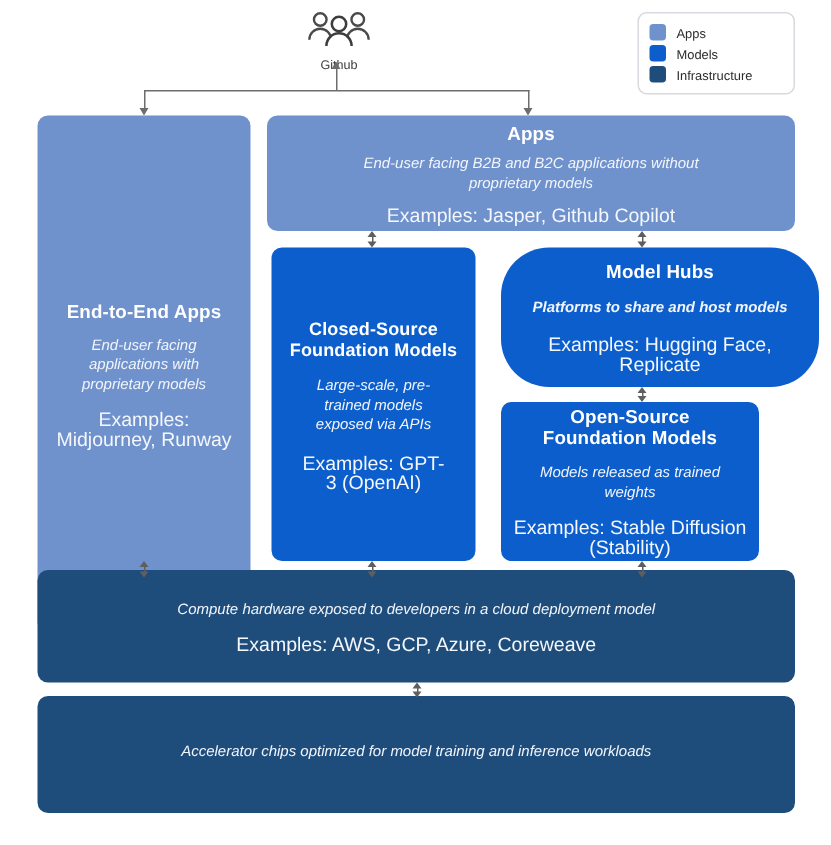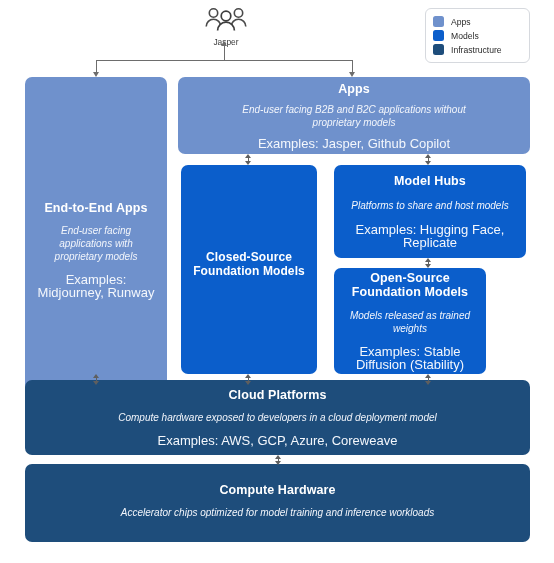--- a/index.html
+++ b/index.html
@@ -154,21 +154,21 @@
         <circle cx="10.5" cy="7" r="4.2"></circle>
         <path d="M3.2 20.5a7.3 7.3 0 0 1 14.6 0"></path>
         <circle cx="35.5" cy="7" r="4.2"></circle>
         <path d="M28.2 20.5a7.3 7.3 0 0 1 14.6 0"></path>
       </g>
       <g fill="#ffffff" stroke="#3d3d3d" stroke-width="1.7">
         <circle cx="23" cy="10" r="4.8"></circle>
         <path d="M14.6 24.6a8.4 8.4 0 0 1 16.8 0"></path>
       </g>
     </svg>
-    <div class="u-label">Jasper</div>
+    <div class="u-label">Github</div>
   </div>
 
   <div class="ln v" style="left:224px; top:45px; height:15px;"></div>
   <div class="arrow up" style="left:220.5px; top:41px;"></div>
 
   <div class="ln h" style="left:96px; top:60px; width:257px;"></div>
 
   <div class="ln v" style="left:96px; top:60px; height:13px;"></div>
   <div class="arrow down" style="left:92.5px; top:72px;"></div>
 
@@ -185,45 +185,45 @@
     <div class="b-title" style="margin-bottom:7px;">Apps</div>
     <div class="b-desc" style="max-width:272px; margin-bottom:8px;">End-user facing B2B and B2C applications without proprietary models</div>
     <div class="b-ex">Examples: Jasper, Github Copilot</div>
   </div>
 
   <div class="box models" style="left:181px; top:165px; width:136px; height:209px;">
     <div class="b-title sm" style="margin-bottom:11px;">
       <span>Closed-Source</span><br>
       <span>Foundation Models</span>
     </div>
-  </div>
-
-  <div class="box models" style="left:334px; top:165px; width:192px; height:93px;">
+    <div class="b-desc" style="max-width:104px; margin-bottom:12px;">Large-scale, pre-trained models exposed via APIs</div>
+    <div class="b-ex" style="max-width:100px;">Examples: GPT-3 (OpenAI)</div>
+  </div>
+
+  <div class="box models" style="left:334px; top:165px; width:212px; height:93px;border-radius:32px;">
     <div class="b-title" style="margin-bottom:11px;">Model Hubs</div>
-    <div class="b-desc" style="margin-bottom:11px;">Platforms to share and host models</div>
+    <div class="b-desc" style="margin-bottom:11px;font-weight:bold;">Platforms to share and host models</div>
     <div class="b-ex">Examples: Hugging Face, Replicate</div>
   </div>
 
-  <div class="box models" style="left:334px; top:268px; width:152px; height:106px;">
+  <div class="box models" style="left:334px; top:268px; width:172px; height:106px;">
     <div class="b-title" style="margin-bottom:10px;">
       <span>Open-Source</span><br>
       <span>Foundation Models</span>
     </div>
     <div class="b-desc" style="margin-bottom:10px;">Models released as trained weights</div>
     <div class="b-ex">Examples: Stable Diffusion (Stability)</div>
   </div>
 
   <div class="box infra" style="left:25px; top:380px; width:505px; height:75px;">
-    <div class="b-title" style="margin-bottom:9px;">Cloud Platforms</div>
     <div class="b-desc" style="margin-bottom:10px;">Compute hardware exposed to developers in a cloud deployment model</div>
     <div class="b-ex">Examples: AWS, GCP, Azure, Coreweave</div>
   </div>
 
   <div class="box infra" style="left:25px; top:464px; width:505px; height:78px;">
-    <div class="b-title" style="margin-bottom:9px;">Compute Hardware</div>
     <div class="b-desc" style="margin-bottom:4px;">Accelerator chips optimized for model training and inference workloads</div>
   </div>
 
   <div class="dbl" style="left:244px; top:154px; height:11px;">
     <div class="ah t"></div>
     <div class="stem" style="top:2px; bottom:2px;"></div>
     <div class="ah b"></div>
   </div>
 
   <div class="dbl" style="left:424px; top:154px; height:11px;">

